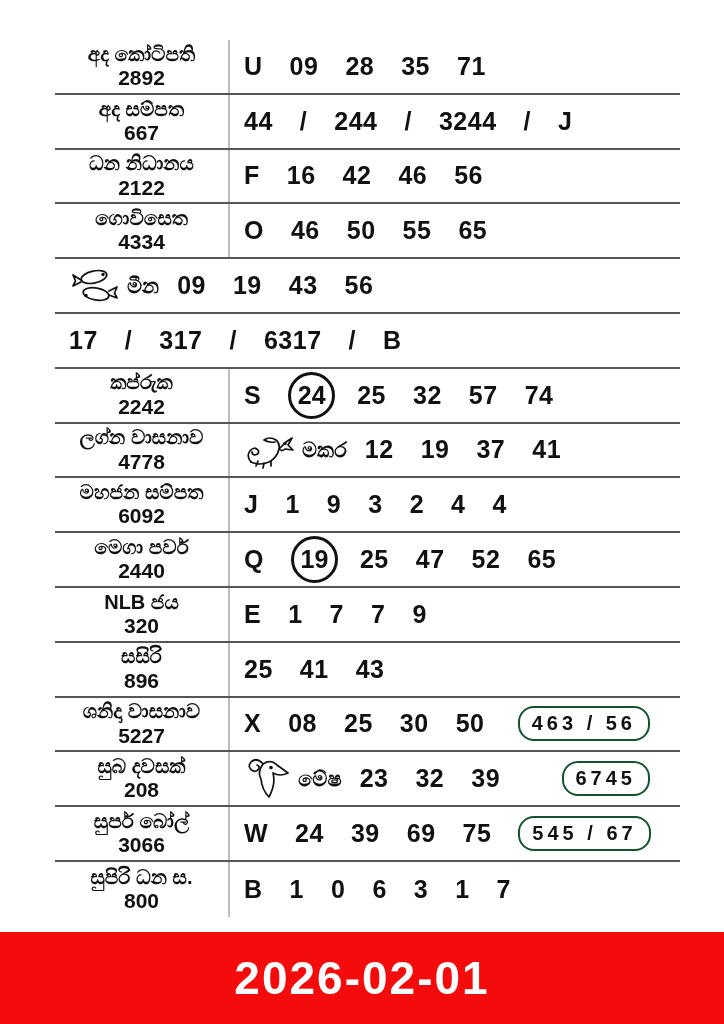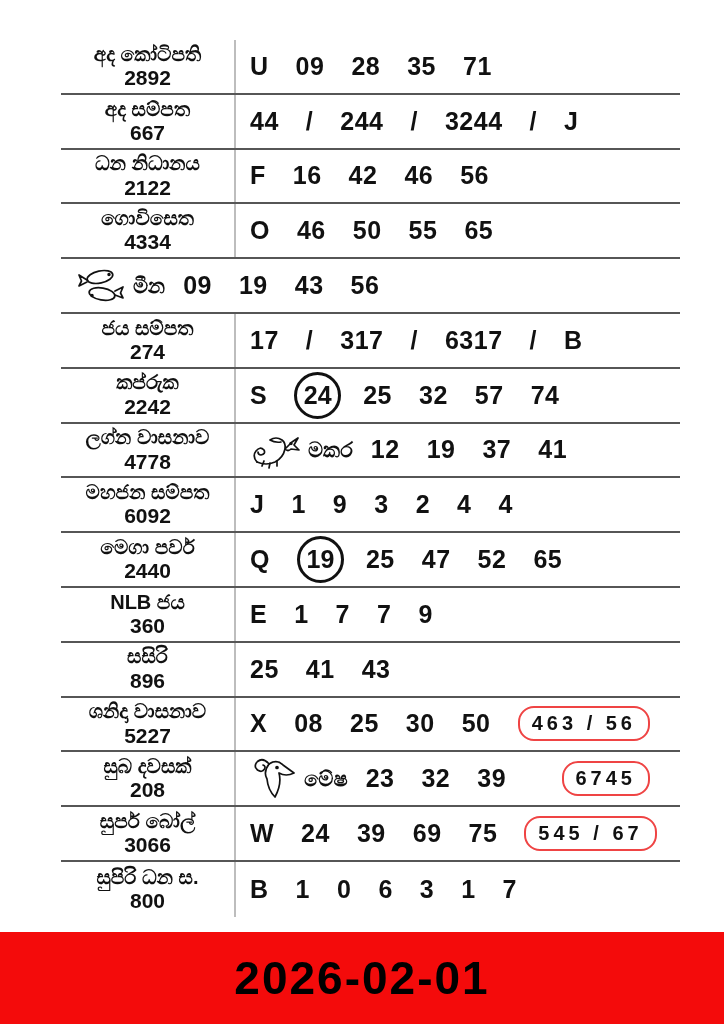--- a/index.html
+++ b/index.html
@@ -1,34 +1,34 @@
 <!DOCTYPE html>
 <html><head>
 <meta charset="utf-8">
 <style>
   html,body{margin:0;padding:0;width:724px;height:1024px;background:#ffffff;overflow:hidden;
     font-family:"Liberation Sans","DejaVu Sans",sans-serif;color:#111;}
   body{position:relative;}
-  .table{position:absolute;top:40px;left:6px;right:0;}
+  .table{position:absolute;top:40px;left:0;right:0;}
   .row{height:54.8px;display:flex;align-items:stretch;margin:0 44px 0 55px;
     border-bottom:2px solid #565656;box-sizing:border-box;}
   .row:last-child{border-bottom:none;}
   .name-cell{width:175px;display:flex;flex-direction:column;justify-content:center;
     align-items:center;border-right:2px solid #bdbdbd;box-sizing:border-box;text-align:center;}
   .lname{font-size:20px;font-weight:700;line-height:1.12;}
   .ldraw{font-size:21px;font-weight:700;margin-top:1px;}
   .vals{flex:1;display:flex;align-items:center;padding-left:14px;min-width:0;}
   .tok{font-size:25px;font-weight:700;margin-right:27px;letter-spacing:.5px;white-space:nowrap;}
   .tok.circled{border:3px solid #111;border-radius:50%;min-width:47px;height:47px;
     display:inline-flex;align-items:center;justify-content:center;margin-right:22px;
     letter-spacing:0;box-sizing:border-box;padding:0 2px;}
   .zicon{display:inline-flex;margin-right:6px;flex:0 0 auto;}
   .zicon svg{stroke:#111;fill:none;stroke-width:1.7;stroke-linecap:round;stroke-linejoin:round;}
   .zlabel{font-size:21px;font-weight:600;margin-right:18px;white-space:nowrap;}
-  .extra{margin-left:auto;margin-right:30px;border:2px solid #ef4444;border-radius:16px;
+  .extra{margin-left:auto;margin-right:30px;border:2px solid #14532d;border-radius:16px;
     padding:4px 12px;font-size:20px;font-weight:700;letter-spacing:4px;white-space:nowrap;}
   .banner{position:absolute;left:0;top:932px;width:100%;height:92px;
     display:flex;align-items:center;justify-content:center;}
   .date{color:#ffffff;font-size:46px;font-weight:800;letter-spacing:2px;}
 </style>
 </head>
 <body>
 
 <div class="table" id="rows-container">
     <div class="row">
@@ -98,24 +98,20 @@
           </svg>
         </span>
         <span class="zlabel">මීන</span>
         <span class="tok">09</span>
         <span class="tok">19</span>
         <span class="tok">43</span>
         <span class="tok">56</span>
       </div>
     </div>
     <div class="row">
-      <div class="name-cell">
-        <div class="lname">ජය සම්පත</div>
-        <div class="ldraw">274</div>
-      </div>
       <div class="vals">
         <span class="tok">17</span>
         <span class="tok">/</span>
         <span class="tok">317</span>
         <span class="tok">/</span>
         <span class="tok">6317</span>
         <span class="tok">/</span>
         <span class="tok">B</span>
       </div>
     </div>
@@ -180,21 +176,21 @@
         <span class="tok circled">19</span>
         <span class="tok">25</span>
         <span class="tok">47</span>
         <span class="tok">52</span>
         <span class="tok">65</span>
       </div>
     </div>
     <div class="row">
       <div class="name-cell">
         <div class="lname">NLB ජය</div>
-        <div class="ldraw">360</div>
+        <div class="ldraw">320</div>
       </div>
       <div class="vals">
         <span class="tok">E</span>
         <span class="tok">1</span>
         <span class="tok">7</span>
         <span class="tok">7</span>
         <span class="tok">9</span>
       </div>
     </div>
     <div class="row">
@@ -267,14 +263,14 @@
         <span class="tok">0</span>
         <span class="tok">6</span>
         <span class="tok">3</span>
         <span class="tok">1</span>
         <span class="tok">7</span>
       </div>
     </div>
   </div>
 
 <div class="banner" style="background: rgb(244, 11, 11);">
-  <span class="date" style="color: #000000;">2026-02-01</span>
+  <span class="date" style="color: #ffffff;">2026-02-01</span>
 </div>
 
 </body></html>

